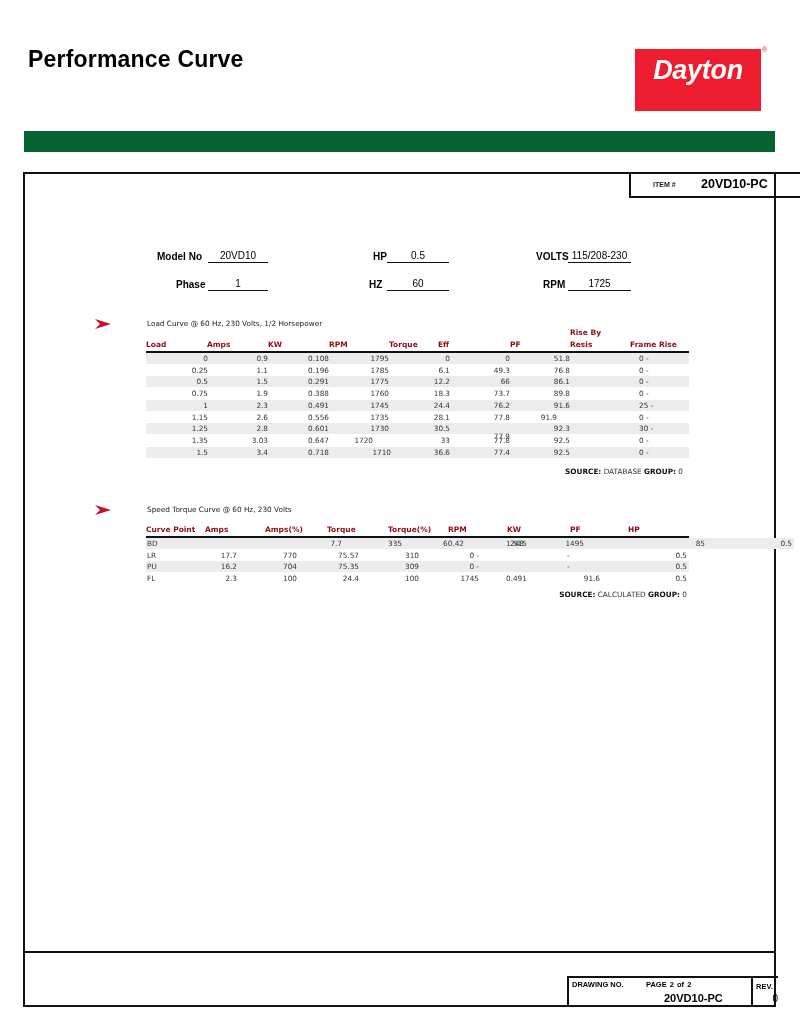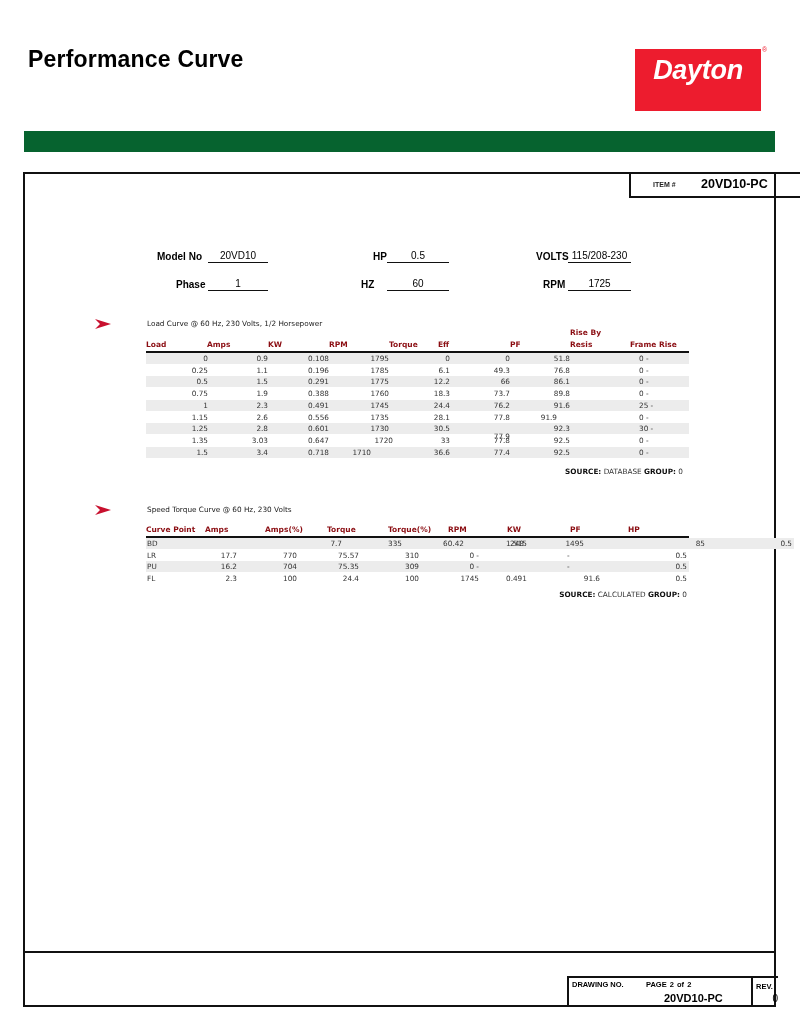--- a/index.html
+++ b/index.html
@@ -68,21 +68,21 @@
   </div>
   <div class="spec" style="left:0;top:0;">
     <span class="spec-label" style="left:511px;top:77px;">VOLTS</span>
     <span class="spec-value" style="left:543px;top:76px;width:63px;">115/208-230</span>
   </div>
   <div class="spec" style="left:0;top:0;">
     <span class="spec-label" style="left:151px;top:105px;">Phase</span>
     <span class="spec-value" style="left:183px;top:104px;width:60px;">1</span>
   </div>
   <div class="spec" style="left:0;top:0;">
-    <span class="spec-label" style="left:336px;top:105px;">HZ</span>
+    <span class="spec-label" style="left:344px;top:105px;">HZ</span>
     <span class="spec-value" style="left:362px;top:104px;width:62px;">60</span>
   </div>
   <div class="spec" style="left:0;top:0;">
     <span class="spec-label" style="left:518px;top:105px;">RPM</span>
     <span class="spec-value" style="left:543px;top:104px;width:63px;">1725</span>
   </div>
 
   <svg style="position:absolute;left:70px;top:145px;" width="16" height="10" viewBox="0 0 16 10">
     <path d="M0 0 L16 5 L0 10 L5 5 Z" fill="#c8102e"></path>
   </svg>
@@ -167,31 +167,31 @@
         <span class="cell" style="right: 300px;">1730</span>
         <span class="cell" style="right: 239px;">30.5</span>
         <span class="cell" style="right: 179px; margin-top: 8px;">77.9</span>
         <span class="cell" style="right: 119px;">92.3</span>
         <span class="cell" style="left: 493px;">30 -</span>
       </div>
       <div class="row" style="left: 0px; top: 260.9px; width: 543px;">
         <span class="cell" style="right: 481px;">1.35</span>
         <span class="cell" style="right: 421px;">3.03</span>
         <span class="cell" style="right: 360px;">0.647</span>
-        <span class="cell" style="right: 296px;">1720</span>
+        <span class="cell" style="right: 316px;">1720</span>
         <span class="cell" style="right: 239px;">33</span>
         <span class="cell" style="right: 179px;">77.8</span>
         <span class="cell" style="right: 119px;">92.5</span>
         <span class="cell" style="left: 493px;">0 -</span>
       </div>
       <div class="row alt" style="left: 0px; top: 272.6px; width: 543px;">
         <span class="cell" style="right: 481px;">1.5</span>
         <span class="cell" style="right: 421px;">3.4</span>
         <span class="cell" style="right: 360px;">0.718</span>
-        <span class="cell" style="right: 318px;">1710</span>
+        <span class="cell" style="right: 298px;">1710</span>
         <span class="cell" style="right: 239px;">36.6</span>
         <span class="cell" style="right: 179px;">77.4</span>
         <span class="cell" style="right: 119px;">92.5</span>
         <span class="cell" style="left: 493px;">0 -</span>
       </div>
     </div>
   <div class="src" style="right:91px;top:293px;">
     <b>SOURCE:</b>
     <span>DATABASE</span>
     <b>GROUP:</b>

